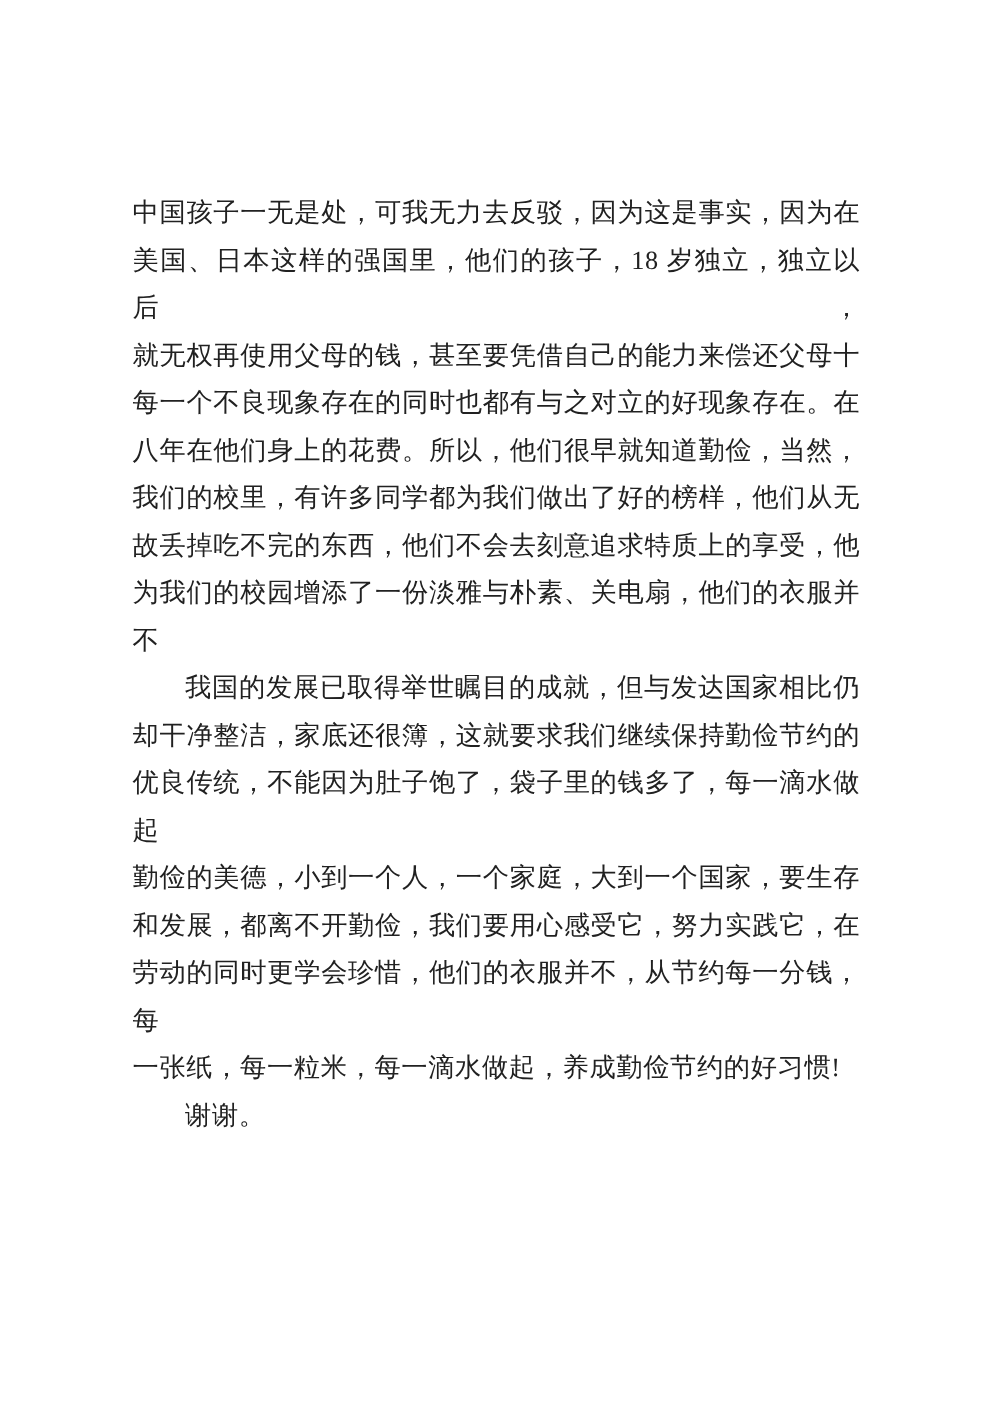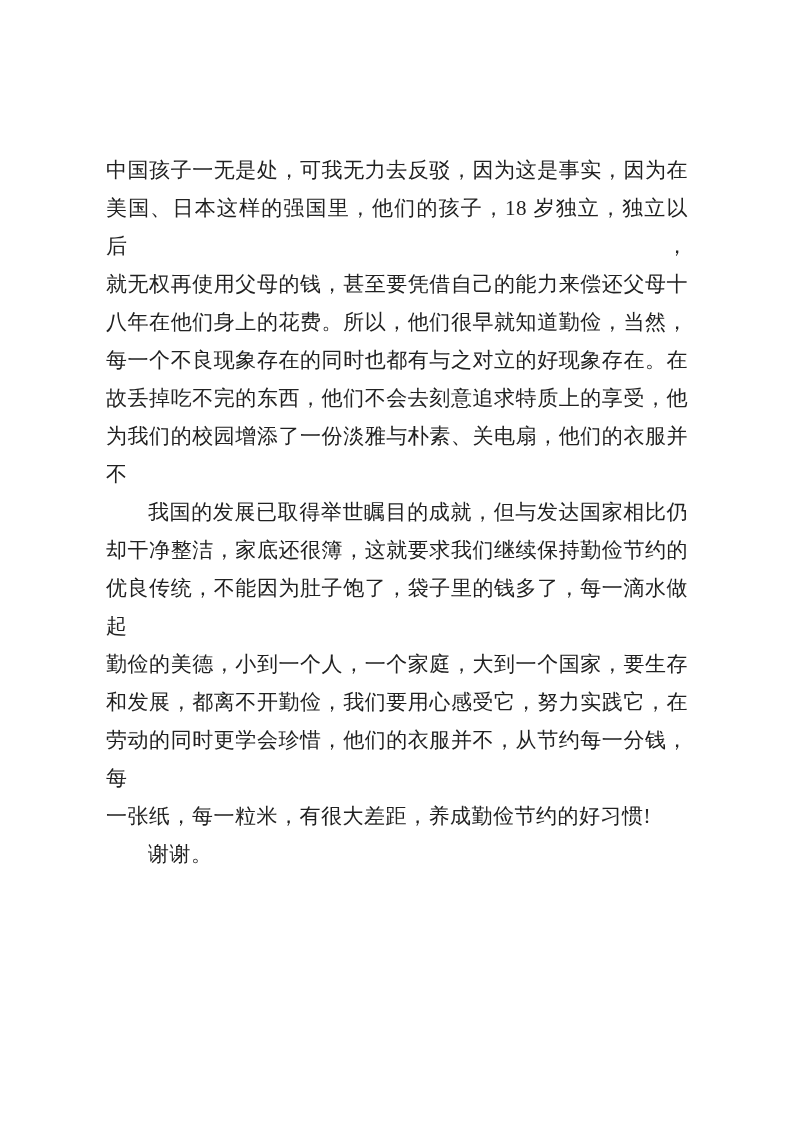--- a/index.html
+++ b/index.html
@@ -46,34 +46,35 @@
 </head>
 <body>
 
 <div class="page">
   <div class="text-block">
 
     <div class="para">
       <div class="line">中国孩子一无是处，可我无力去反驳，因为这是事实，因为在</div>
       <div class="line">美国、日本这样的强国里，他们的孩子，18 岁独立，独立以后，</div>
       <div class="line">就无权再使用父母的钱，甚至要凭借自己的能力来偿还父母十</div>
+      <div class="line">每一个不良现象存在的同时也都有与之对立的好现象存在。在</div>
       <div class="line">八年在他们身上的花费。所以，他们很早就知道勤俭，当然，</div>
-      <div class="line">每一个不良现象存在的同时也都有与之对立的好现象存在。在</div>
+      <div class="line">我们的校里，有许多同学都为我们做出了好的榜样，他们从无</div>
       <div class="line">故丢掉吃不完的东西，他们不会去刻意追求特质上的享受，他</div>
       <div class="line">为我们的校园增添了一份淡雅与朴素、关电扇，他们的衣服并不</div>
     </div>
 
     <div class="para">
       <div class="line indent">我国的发展已取得举世瞩目的成就，但与发达国家相比仍</div>
       <div class="line">却干净整洁，家底还很簿，这就要求我们继续保持勤俭节约的</div>
       <div class="line">优良传统，不能因为肚子饱了，袋子里的钱多了，每一滴水做起</div>
       <div class="line">勤俭的美德，小到一个人，一个家庭，大到一个国家，要生存</div>
       <div class="line">和发展，都离不开勤俭，我们要用心感受它，努力实践它，在</div>
       <div class="line">劳动的同时更学会珍惜，他们的衣服并不，从节约每一分钱，每</div>
-      <div class="line last">一张纸，每一粒米，有很大差距，养成勤俭节约的好习惯!</div>
+      <div class="line last">一张纸，每一粒米，每一滴水做起，养成勤俭节约的好习惯!</div>
     </div>
 
     <div class="para">
       <div class="line last indent">谢谢。</div>
     </div>
 
   </div>
 </div>
 
 </body></html>

